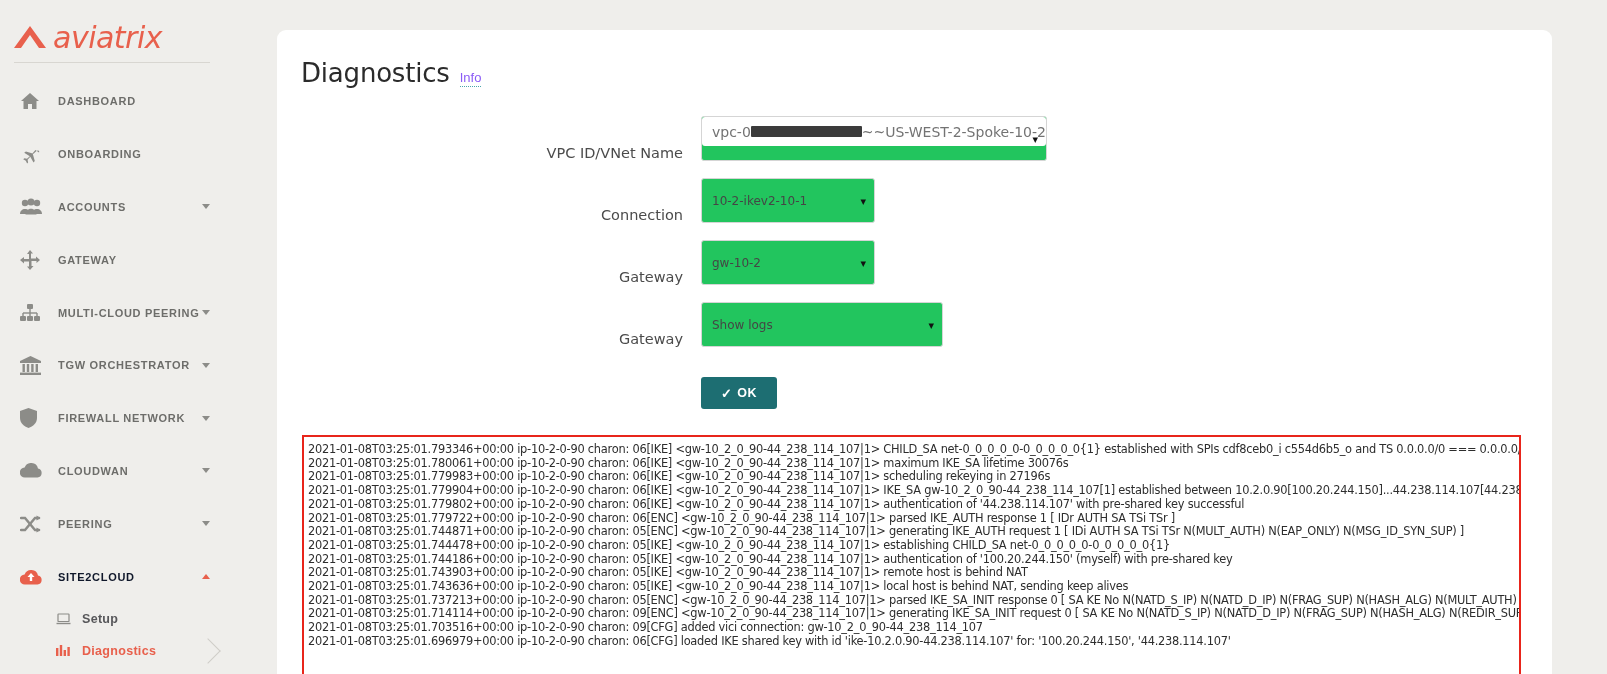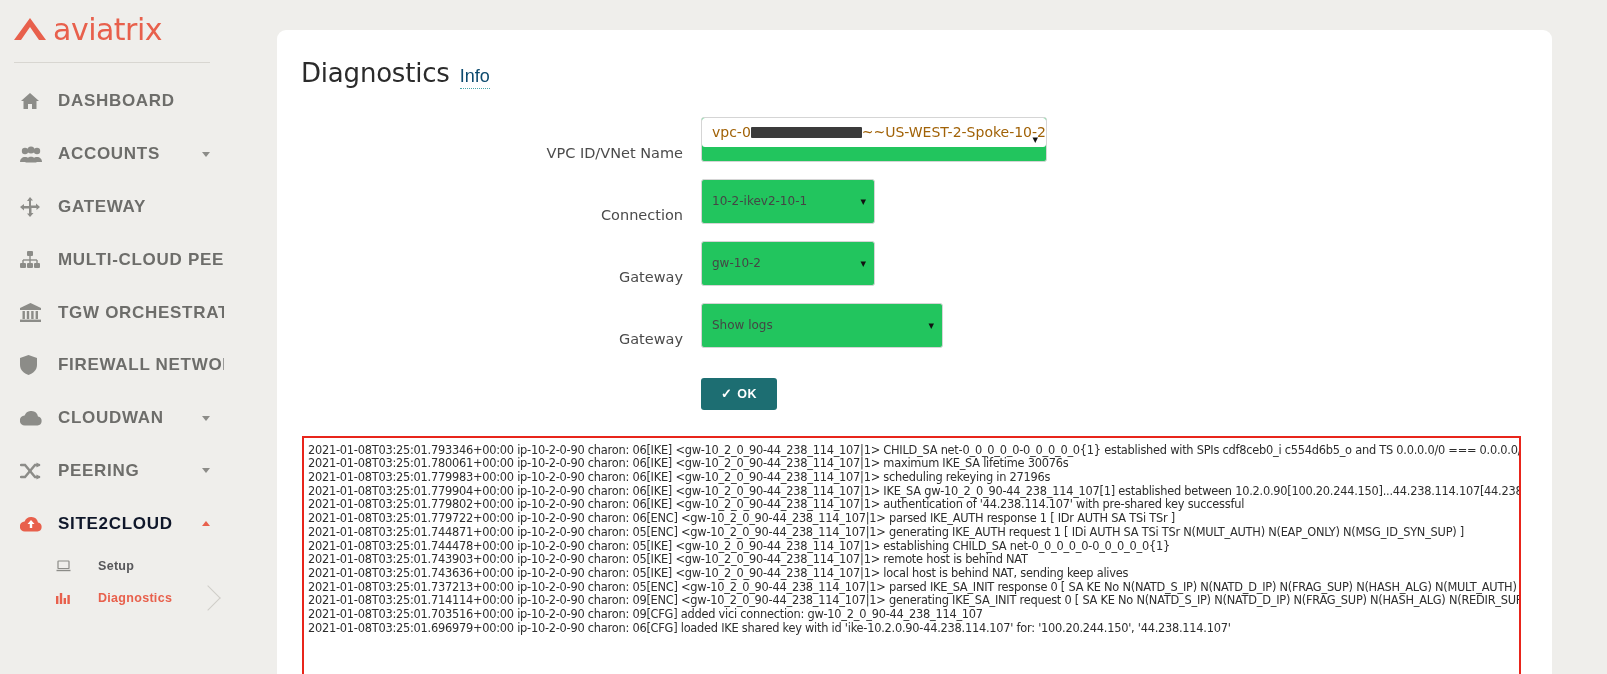--- a/index.html
+++ b/index.html
@@ -18,22 +18,23 @@
     width: 224px;
     min-width: 224px;
     height: 674px;
     background: #efeeeb;
     position: relative;
     overflow: hidden;
   }
   .brand {
     height: 52px;
     display: flex;
-    align-items: flex-start;
+    align-items: flex-end;
     padding: 14px 0 0 10px;
+    font-style: italic;
   }
   .brand-logo { display:flex; align-items:center; gap:3px; }
   .brand-caret { width: 40px; height: 30px; display:block; }
   .brand-text {
     font-size: 30px;
     letter-spacing: -0.5px;
     color: #e8604c;
     font-family: "DejaVu Sans", sans-serif;
     font-weight: 400;
     line-height: 1;
@@ -56,21 +57,21 @@
     cursor: pointer;
     position: relative;
   }
   .nav-ico {
     width: 30px; min-width:30px;
     display:flex; align-items:center; justify-content:flex-start;
     color: #8c8c88;
   }
   .nav-ico svg { display:block; }
   .nav-label {
-    font-size: 17px;
+    font-size: 11px;
     font-weight: bold;
     letter-spacing: 0.7px;
     color: #6d6d6a;
     white-space: nowrap;
     margin-left: 8px;
   }
   .nav-caret {
     margin-left: auto;
     width: 0; height: 0;
     border-left: 4.5px solid transparent;
@@ -91,21 +92,21 @@
     padding-left: 56px;
     cursor: pointer;
     position: relative;
   }
   .sub-ico { width: 22px; min-width:22px; color:#8c8c88; display:flex; align-items:center;}
   .sub-label {
     font-size: 12.5px;
     font-weight: bold;
     letter-spacing: 0.3px;
     color: #57575a;
-    margin-left: 20px;
+    margin-left: 4px;
   }
   .sub-item.active .sub-label { color: #e8604c; }
   .sub-item.active .sub-ico { color: #e8604c; }
 
   .side-pointer {
     position:absolute;
     right: -1px;
     width: 20px; height: 30px;
     overflow:hidden;
   }
@@ -144,22 +145,22 @@
     padding-left: 0px;
   }
   .page-title {
     font-size: 26px;
     font-weight: 400;
     color: #2b2b2b;
     letter-spacing: -0.2px;
     font-family: "DejaVu Sans", sans-serif;
   }
   .info-link {
-    font-size: 18px;
-    color: #0c4a6e;
+    font-size: 13px;
+    color: #8b5cf6;
     border-bottom: 1px dotted #4aa6ab;
     cursor: pointer;
     line-height: 1.2;
     text-decoration: none;
   }
 
   .form-area { margin-top: 28px; }
   .form-row {
     display: flex;
     align-items: center;
@@ -213,21 +214,21 @@
   }
   .vpc-fake {
     position:absolute;
     left:1px; top:1px;
     height:29px;
     width: 344px;
     display:flex;
     align-items:center;
     padding-left:10px;
     font-size:14px;
-    color:#a16207;
+    color:#737373;
     font-family:"DejaVu Sans", sans-serif;
     background:#fff;
     pointer-events:none;
     border-radius:3px;
     white-space:nowrap;
     overflow:hidden;
   }
 
   .ok-row {
     display:flex;
@@ -295,20 +296,28 @@
 
       <div class="nav-item">
         <span class="nav-ico">
           <svg width="20" height="18" viewBox="0 0 20 18" fill="currentColor">
               <path d="M10 1 L19 9 L16.5 9 L16.5 17 L12 17 L12 12 L8 12 L8 17 L3.5 17 L3.5 9 L1 9 Z"></path>
             </svg>
         </span>
         <span class="nav-label">DASHBOARD</span>
       </div>
 
+      <div class="nav-item">
+        <span class="nav-ico">
+          <svg width="20" height="19" viewBox="0 0 20 19" fill="currentColor">
+              <path d="M19 7.5c.5-.8.1-1.8-.8-2-.6-.2-1.2 0-1.7.5l-3 2.8-7.6-2.3-1.7 1.3 5.6 3.4-2.8 2.6-2.6-.5-1.2.9 2.6 1.6 1.3 2.7 1-1.1-.5-2.7 2.7-2.9 3.2 5.8 1.3-1.7-2.2-7.7 2.8-3.1z"></path>
+            </svg>
+        </span>
+        <span class="nav-label">ONBOARDING</span>
+      </div>
 
       <div class="nav-item">
         <span class="nav-ico">
           <svg width="22" height="17" viewBox="0 0 22 17" fill="currentColor">
             <circle cx="5" cy="5" r="3.2"></circle>
               <circle cx="17" cy="5" r="3.2"></circle>
               <circle cx="11" cy="4" r="3.6"></circle>
             <path d="M0 16c0-3 2.2-5 5-5s5 2 5 5z"></path>
               <path d="M12 16c0-3 2.2-5 5-5s5 2 5 5z"></path>
             <path d="M5.5 16.5c0-3.3 2.4-5.8 5.5-5.8s5.5 2.5 5.5 5.8z"></path>
@@ -496,20 +505,21 @@
 
       <div class="log-box" id="log-box" style="border-color: rgb(232, 37, 27);">
           <div class="log-line">2021-01-08T03:25:01.793346+00:00 ip-10-2-0-90 charon: 06[IKE] &lt;gw-10_2_0_90-44_238_114_107|1&gt; CHILD_SA net-0_0_0_0_0-0_0_0_0_0{1} established with SPIs cdf8ceb0_i c554d6b5_o and TS 0.0.0.0/0 === 0.0.0.0/0</div>
           <div class="log-line">2021-01-08T03:25:01.780061+00:00 ip-10-2-0-90 charon: 06[IKE] &lt;gw-10_2_0_90-44_238_114_107|1&gt; maximum IKE_SA lifetime 30076s</div>
           <div class="log-line">2021-01-08T03:25:01.779983+00:00 ip-10-2-0-90 charon: 06[IKE] &lt;gw-10_2_0_90-44_238_114_107|1&gt; scheduling rekeying in 27196s</div>
           <div class="log-line">2021-01-08T03:25:01.779904+00:00 ip-10-2-0-90 charon: 06[IKE] &lt;gw-10_2_0_90-44_238_114_107|1&gt; IKE_SA gw-10_2_0_90-44_238_114_107[1] established between 10.2.0.90[100.20.244.150]...44.238.114.107[44.238.114.107]</div>
           <div class="log-line">2021-01-08T03:25:01.779802+00:00 ip-10-2-0-90 charon: 06[IKE] &lt;gw-10_2_0_90-44_238_114_107|1&gt; authentication of '44.238.114.107' with pre-shared key successful</div>
           <div class="log-line">2021-01-08T03:25:01.779722+00:00 ip-10-2-0-90 charon: 06[ENC] &lt;gw-10_2_0_90-44_238_114_107|1&gt; parsed IKE_AUTH response 1 [ IDr AUTH SA TSi TSr ]</div>
           <div class="log-line">2021-01-08T03:25:01.744871+00:00 ip-10-2-0-90 charon: 05[ENC] &lt;gw-10_2_0_90-44_238_114_107|1&gt; generating IKE_AUTH request 1 [ IDi AUTH SA TSi TSr N(MULT_AUTH) N(EAP_ONLY) N(MSG_ID_SYN_SUP) ]</div>
           <div class="log-line">2021-01-08T03:25:01.744478+00:00 ip-10-2-0-90 charon: 05[IKE] &lt;gw-10_2_0_90-44_238_114_107|1&gt; establishing CHILD_SA net-0_0_0_0_0-0_0_0_0_0{1}</div>
+          <div class="log-line">2021-01-08T03:25:01.744186+00:00 ip-10-2-0-90 charon: 05[IKE] &lt;gw-10_2_0_90-44_238_114_107|1&gt; authentication of '100.20.244.150' (myself) with pre-shared key</div>
           <div class="log-line">2021-01-08T03:25:01.743903+00:00 ip-10-2-0-90 charon: 05[IKE] &lt;gw-10_2_0_90-44_238_114_107|1&gt; remote host is behind NAT</div>
           <div class="log-line">2021-01-08T03:25:01.743636+00:00 ip-10-2-0-90 charon: 05[IKE] &lt;gw-10_2_0_90-44_238_114_107|1&gt; local host is behind NAT, sending keep alives</div>
           <div class="log-line">2021-01-08T03:25:01.737213+00:00 ip-10-2-0-90 charon: 05[ENC] &lt;gw-10_2_0_90-44_238_114_107|1&gt; parsed IKE_SA_INIT response 0 [ SA KE No N(NATD_S_IP) N(NATD_D_IP) N(FRAG_SUP) N(HASH_ALG) N(MULT_AUTH) ]</div>
           <div class="log-line">2021-01-08T03:25:01.714114+00:00 ip-10-2-0-90 charon: 09[ENC] &lt;gw-10_2_0_90-44_238_114_107|1&gt; generating IKE_SA_INIT request 0 [ SA KE No N(NATD_S_IP) N(NATD_D_IP) N(FRAG_SUP) N(HASH_ALG) N(REDIR_SUP) ]</div>
           <div class="log-line">2021-01-08T03:25:01.703516+00:00 ip-10-2-0-90 charon: 09[CFG] added vici connection: gw-10_2_0_90-44_238_114_107</div>
           <div class="log-line">2021-01-08T03:25:01.696979+00:00 ip-10-2-0-90 charon: 06[CFG] loaded IKE shared key with id 'ike-10.2.0.90-44.238.114.107' for: '100.20.244.150', '44.238.114.107'</div>
         </div>
 
     </div>
   </div>

